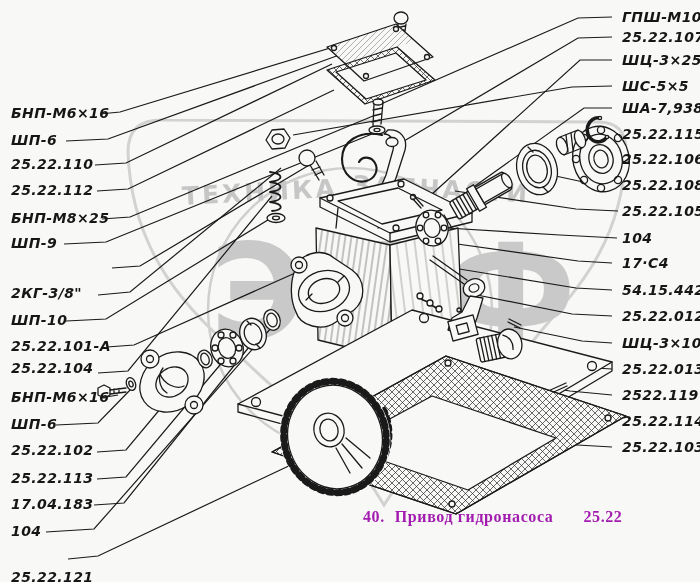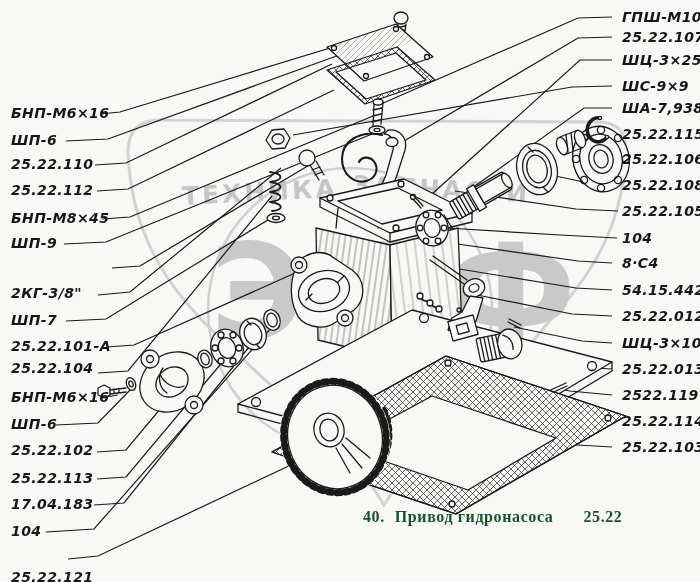--- a/index.html
+++ b/index.html
@@ -4,21 +4,21 @@
 <style>
   html,body{margin:0;padding:0;background:#e9e9e7;}
   #page{position:relative;width:700px;height:582px;background:#f8f8f6;overflow:hidden;
         font-family:"DejaVu Sans",sans-serif;}
   #diagram-svg{position:absolute;left:0;top:0;}
   .lbl{position:absolute;font-style:italic;font-weight:700;font-size:14px;
        letter-spacing:.4px;color:#161616;white-space:nowrap;line-height:16px;}
   .lbl.left{left:11px;}
   .lbl.right{left:622px;}
   #caption{position:absolute;left:363px;top:508px;font-family:"Liberation Serif",serif;
-           font-weight:700;font-size:16px;color:#14532d;letter-spacing:.6px;white-space:nowrap;}
+           font-weight:700;font-size:16px;color:#a21caf;letter-spacing:.6px;white-space:nowrap;}
   #caption .num{margin-right:10px;}
   #caption .code{margin-left:30px;}
 </style>
 </head>
 <body>
 
 <div id="page">
 
 <svg id="diagram-svg" width="700" height="582" viewBox="0 0 700 582">
   <defs>
@@ -317,45 +317,45 @@
     <g>
       <path d="M508,322 L520,328 M509,319 L521,325"></path>
     </g>
   </g>
 </svg>
 
   <div class="lbl left" style="top:105px">БНП-М6×16</div>
   <div class="lbl left" style="top:132px">ШП-6</div>
   <div class="lbl left" style="top:156px">25.22.110</div>
   <div class="lbl left" style="top:182px">25.22.112</div>
-  <div class="lbl left" style="top:210px">БНП-М8×45</div>
+  <div class="lbl left" style="top:210px">БНП-М8×25</div>
   <div class="lbl left" style="top:235px">ШП-9</div>
   <div class="lbl left" style="top:285px">2КГ-3/8"</div>
-  <div class="lbl left" style="top:312px">ШП-7</div>
+  <div class="lbl left" style="top:312px">ШП-10</div>
   <div class="lbl left" style="top:338px">25.22.101-А</div>
   <div class="lbl left" style="top:360px">25.22.104</div>
   <div class="lbl left" style="top:389px">БНП-М6×16</div>
   <div class="lbl left" style="top:416px">ШП-6</div>
   <div class="lbl left" style="top:442px">25.22.102</div>
   <div class="lbl left" style="top:470px">25.22.113</div>
   <div class="lbl left" style="top:496px">17.04.183</div>
   <div class="lbl left" style="top:523px">104</div>
   <div class="lbl left" style="top:569px">25.22.121</div>
 
   <div class="lbl right" style="top:9px">ГПШ-М10</div>
   <div class="lbl right" style="top:29px">25.22.107-1</div>
   <div class="lbl right" style="top:52px">ШЦ-3×25</div>
-  <div class="lbl right" style="top:78px">ШС-9×9</div>
+  <div class="lbl right" style="top:78px">ШС-5×5</div>
   <div class="lbl right" style="top:100px">ША-7,938</div>
   <div class="lbl right" style="top:126px">25.22.115</div>
   <div class="lbl right" style="top:151px">25.22.106</div>
   <div class="lbl right" style="top:177px">25.22.108</div>
   <div class="lbl right" style="top:203px">25.22.105</div>
   <div class="lbl right" style="top:230px">104</div>
-  <div class="lbl right" style="top:255px">8·С4</div>
+  <div class="lbl right" style="top:255px">17·С4</div>
   <div class="lbl right" style="top:282px">54.15.442-А</div>
   <div class="lbl right" style="top:308px">25.22.012-1</div>
   <div class="lbl right" style="top:335px">ШЦ-3×10</div>
   <div class="lbl right" style="top:361px">25.22.013</div>
   <div class="lbl right" style="top:387px">2522.119</div>
   <div class="lbl right" style="top:413px">25.22.114</div>
   <div class="lbl right" style="top:439px">25.22.103</div>
 
   <div id="caption">
     <span class="num">40.</span><span>Привод гидронасоса</span><span class="code">25.22</span>

